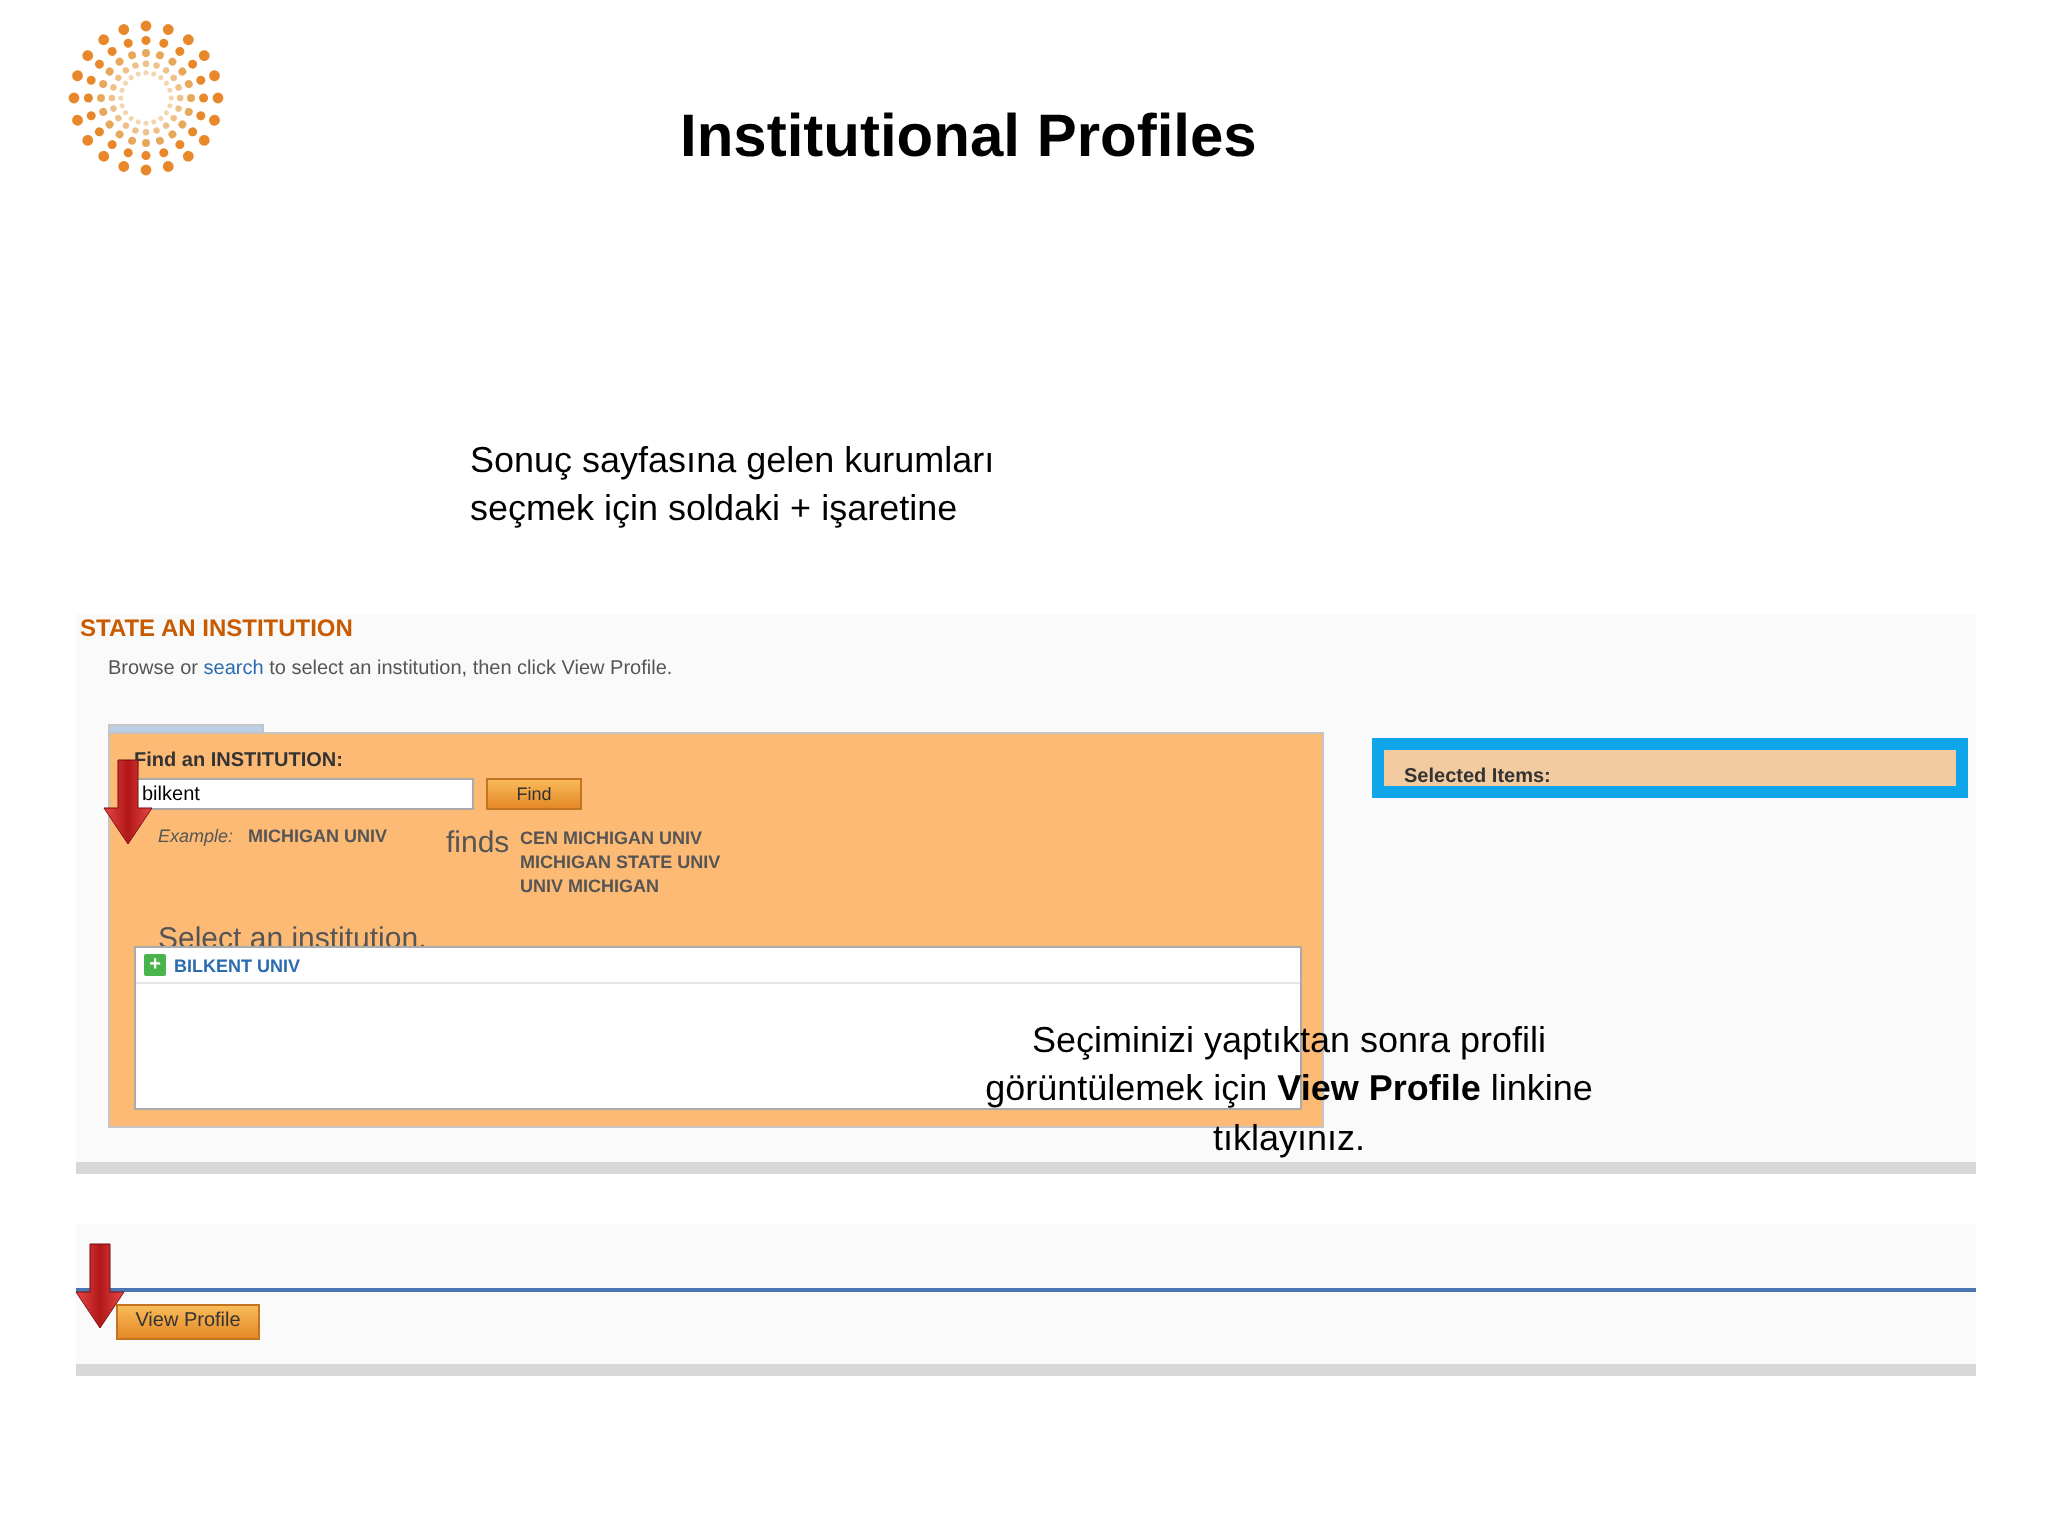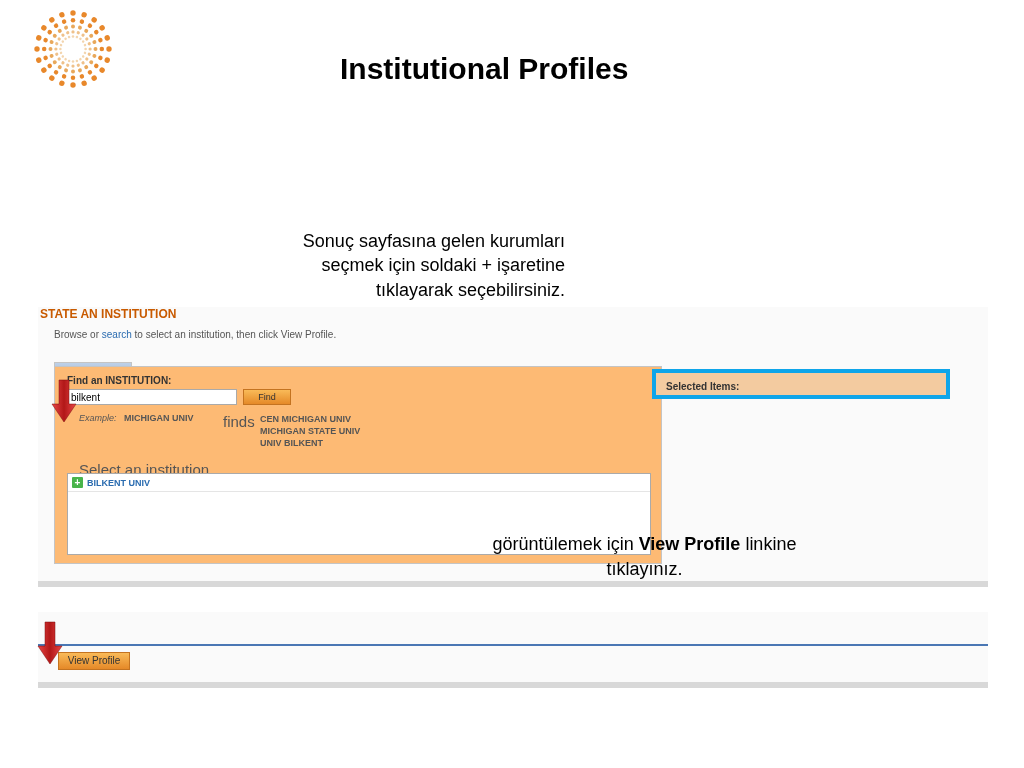--- a/index.html
+++ b/index.html
@@ -2,21 +2,21 @@
 <html><head>
 <meta charset="utf-8">
 <style>
   * { margin: 0; padding: 0; box-sizing: border-box; }
   body { width: 1024px; height: 768px; background: #fff; font-family: Arial, sans-serif; position: relative; overflow: hidden; }
 
   .logo { position: absolute; top: 4px; left: 28px; width: 90px; height: 90px; }
 
   .title { position: absolute; top: 52px; left: 340px; font-size: 30px; font-weight: bold; color: #000; }
 
-  .caption1 { position: absolute; top: 218px; left: 235px; width: 330px; text-align: right; font-size: 18px; line-height: 1.35; color: #000; margin-top: 11px; }
+  .caption1 { position: absolute; top: 218px; left: 235px; width: 330px; text-align: left; font-size: 18px; line-height: 1.35; color: #000; }
 
   .caption2 { position: absolute; top: 508px; left: 447px; width: 395px; text-align: center; font-size: 18px; line-height: 1.35; color: #000; }
 
   .screenshot-top { position: absolute; top: 307px; left: 38px; width: 950px; height: 280px; background: #fafafa; border-bottom: 6px solid #d8d8d8; }
 
   .select-inst { position: absolute; top: 0; left: 2px; color: #c85a00; font-size: 12px; font-weight: bold; }
   .sub-instr { position: absolute; top: 22px; left: 16px; color: #555; font-size: 10px; }
   .link-word { color: #2b6cb0; }
 
   .tabs-row { position: absolute; top: 55px; left: 16px; display: flex; align-items: flex-end; gap: 2px; flex-direction: column; }
@@ -33,21 +33,21 @@
   .example-row b { font-style: normal; font-weight: bold; }
   .ex-finds { position: absolute; top: 46px; left: 168px; font-size: 15px; color: #555; }
   .ex-res { position: absolute; top: 46px; left: 205px; font-size: 9px; font-weight: bold; color: #555; line-height: 1.35; }
 
   .select-instr { position: absolute; top: 94px; left: 24px; font-size: 15px; color: #555; }
 
   .listbox { position: absolute; top: 106px; left: 12px; width: 584px; height: 82px; background: #fff; border: 1px solid #aaa; }
   .list-item { position: absolute; top: 0; left: 0; right: 0; padding: 3px 4px; border-bottom: 1px solid #e5e5e5; font-size: 9px; font-weight: bold; color: #2b6cb0; display: flex; align-items: center; gap: 4px; }
   .plus-icon { width: 11px; height: 11px; background: #49b44b; color: #fff; font-size: 10px; line-height: 11px; text-align: center; border-radius: 1px; font-weight: bold; }
 
-  .selected-panel { position: absolute; top: 62px; left: 614px; width: 298px; height: 30px; background: #f3cba0; border: 4px solid #0ea5e9; padding: 8px 10px; }
+  .selected-panel { position: absolute; top: 62px; left: 648px; width: 298px; height: 30px; background: #f3cba0; border: 6px solid #0ea5e9; padding: 8px 10px; }
   .selected-label { font-size: 10px; font-weight: bold; color: #333; }
 
   .arrow1 { position: absolute; top: 378px; left: 50px; z-index: 5; }
   .arrow2 { position: absolute; top: 620px; left: 36px; z-index: 5; }
 
   .bottom-strip { position: absolute; top: 612px; left: 38px; width: 950px; height: 76px; background: #fafafa; border-bottom: 6px solid #d8d8d8; }
   .blue-line { position: absolute; top: 32px; left: 0; right: 0; height: 2px; background: #4a77b4; }
   .view-profile-btn { position: absolute; top: 40px; left: 20px; width: 72px; height: 18px; background: linear-gradient(#f9ba58, #e58928); border: 1px solid #c47320; font-size: 10px; color: #333; text-align: center; line-height: 16px; }
   .footer-links { position: absolute; top: 62px; left: 2px; font-size: 9px; color: #777; }
   .footer-links span { color: #2b6cb0; margin: 0 4px; }
@@ -88,21 +88,20 @@
     <use href="#ray" transform="rotate(342)"></use>
   </g>
 </svg>
 </div>
 
 <div class="title">Institutional Profiles</div>
 
 <div class="caption1">
   <span>Sonuç sayfasına gelen kurumları</span><br>
   <span>seçmek için soldaki + işaretine</span><br>
-  <span>tıklayarak seçebilirsiniz.</span>
 </div>
 
 <div class="screenshot-top">
   <div class="select-inst">STATE AN INSTITUTION</div>
   <div class="sub-instr">
     <span>Browse or </span><span class="link-word">search</span><span> to select an institution, then click View Profile.</span>
   </div>
 
   <div class="tabs-row">
     <div class="tab tab-inactive">Browse List</div>
@@ -114,21 +113,21 @@
     <input class="search-input" type="text" value="bilkent" style="">
     <div class="find-btn">Find</div>
 
     <div class="example-row">
       <span>Example:</span>&nbsp;&nbsp;&nbsp;<b>MICHIGAN UNIV</b>
     </div>
     <div class="ex-finds">finds</div>
     <div class="ex-res">
       <span>CEN MICHIGAN UNIV</span><br>
       <span>MICHIGAN STATE UNIV</span><br>
-      <span>UNIV BILKENT</span>
+      <span>UNIV MICHIGAN</span>
     </div>
 
     <div class="select-instr">Select an institution.</div>
     <div class="listbox">
       <div class="list-item">
         <div class="plus-icon">+</div>
         <span>BILKENT UNIV</span>
       </div>
     </div>
   </div>
@@ -151,21 +150,21 @@
 </svg>
 </div>
 
 <div class="arrow2">
 <svg width="28" height="46">
   <path d="M9 2 L19 2 L19 26 L26 26 L14 44 L2 26 L9 26 Z" fill="url(#rg1)" stroke="#7a0f0f" stroke-width="0.5"></path>
 </svg>
 </div>
 
 <div class="caption2">
-  <br>
+  <span>Seçiminizi yaptıktan sonra profili</span><br>
   <span>görüntülemek için </span><b>View Profile</b><span> linkine</span><br>
   <span>tıklayınız.</span>
 </div>
 
 <div class="bottom-strip">
   <div class="blue-line"></div>
   <div class="view-profile-btn">View Profile</div>
 </div>
 
 </body></html>

